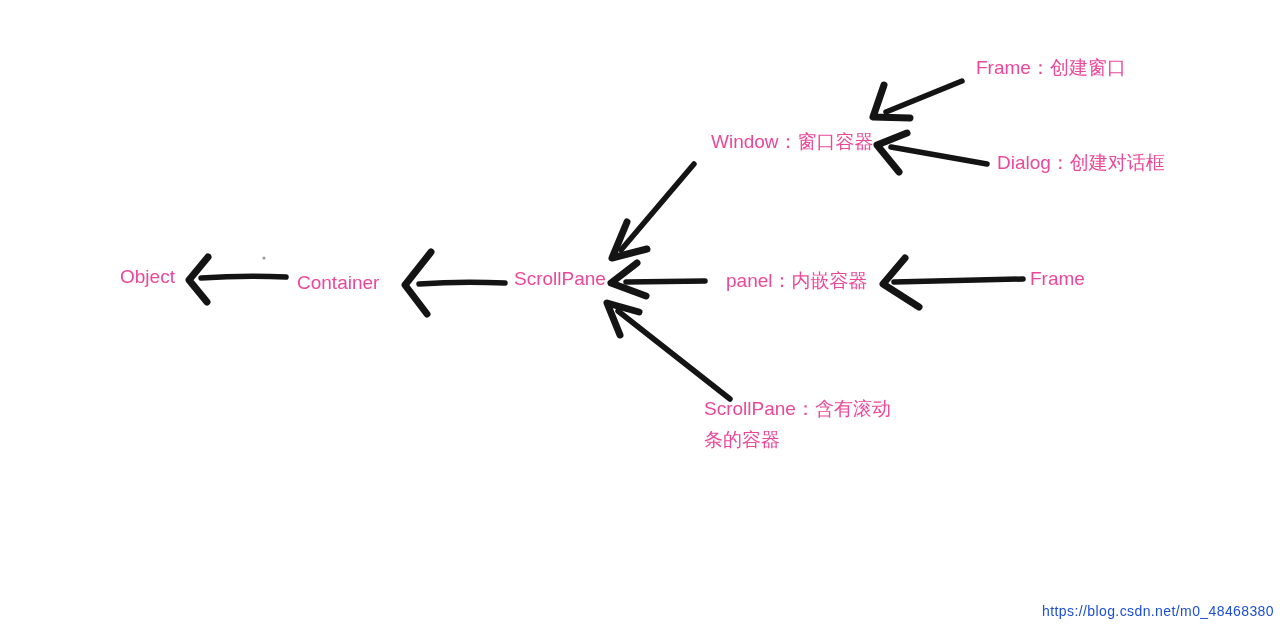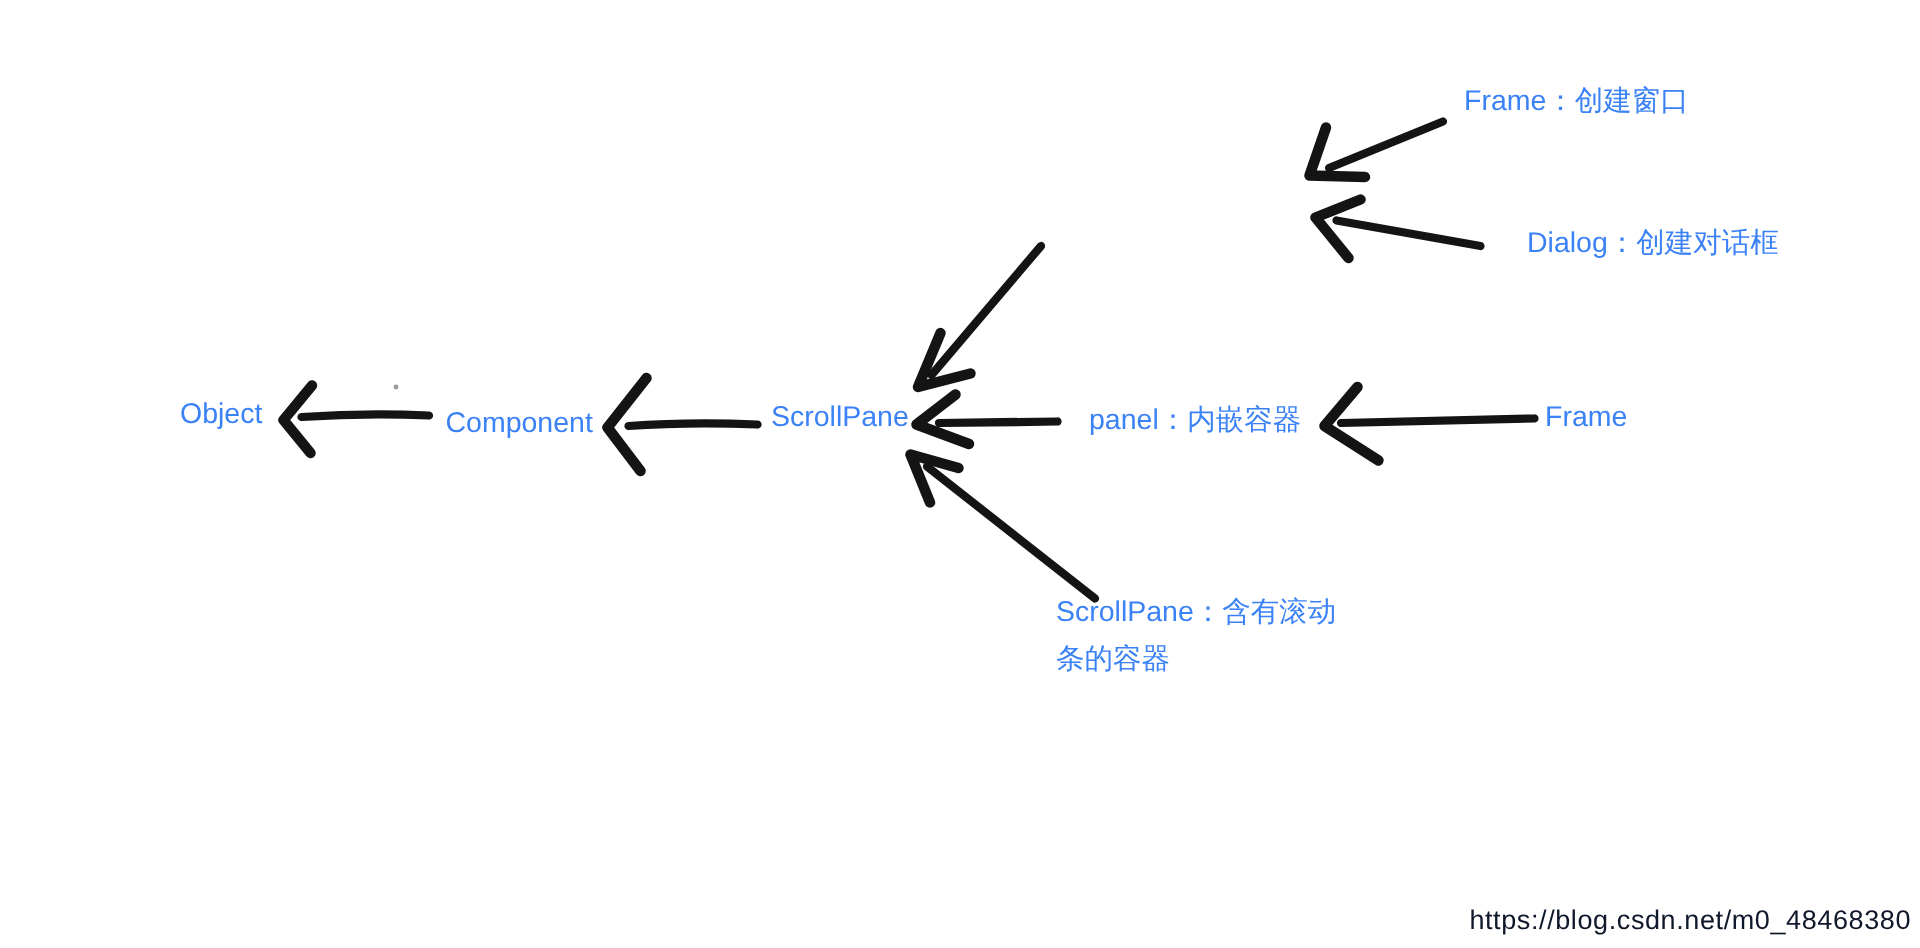--- a/index.html
+++ b/index.html
@@ -25,36 +25,36 @@
   .arrows-layer path {
     fill: none;
     stroke: #141414;
     stroke-linecap: round;
     stroke-linejoin: round;
   }
   .arrows-layer path.shaft { stroke-width: 5.5px; }
   .arrows-layer path.head  { stroke-width: 7px; }
   .node {
     position: absolute;
-    color: #3b82f6;
+    color: #ec4899;
     font-size: 19px;
     line-height: 22px;
     white-space: nowrap;
   }
   .node.multiline {
     white-space: pre-line;
     line-height: 31px;
   }
   .watermark {
     position: absolute;
     top: 603px;
     right: 6px;
-    font-size: 18px;
+    font-size: 14px;
     letter-spacing: 0.4px;
-    color: #0f172a;
+    color: #1d4ed8;
     white-space: nowrap;
   }
 </style>
 </head>
 <body>
 
 <div class="canvas">
 
   <svg class="arrows-layer" viewBox="0 0 1280 632" aria-hidden="true">
 
@@ -96,28 +96,29 @@
     <g>
       <path class="shaft" d="M730 399 L618 311"></path>
       <path class="head" d="M620 335 L607 303 L639 312"></path>
     </g>
 
     <circle cx="264" cy="258" r="1.6" fill="#9a9a9a"></circle>
   </svg>
 
   <div class="node" style="left:120px; top:266px;text-align:right;">Object</div>
 
-  <div class="node" style="left:297px; top:272px;">Component</div>
+  <div class="node" style="left:297px; top:272px;">Container</div>
 
   <div class="node" style="left:514px; top:268px;">ScrollPane</div>
 
+  <div class="node" style="left:711px; top:131px;">Window：窗口容器</div>
 
   <div class="node" style="left:976px; top:57px;">Frame：创建窗口</div>
 
-  <div class="node" style="left:997px; top:152px;margin-left:21px;">Dialog：创建对话框</div>
+  <div class="node" style="left:997px; top:152px;">Dialog：创建对话框</div>
 
   <div class="node" style="left:726px; top:270px;">panel：内嵌容器</div>
 
   <div class="node" style="left:1030px; top:268px;">Frame</div>
 
   <div class="node multiline" style="left:704px; top:393px;">ScrollPane：含有滚动
 条的容器</div>
 
   <div class="watermark">https://blog.csdn.net/m0_48468380</div>
 

